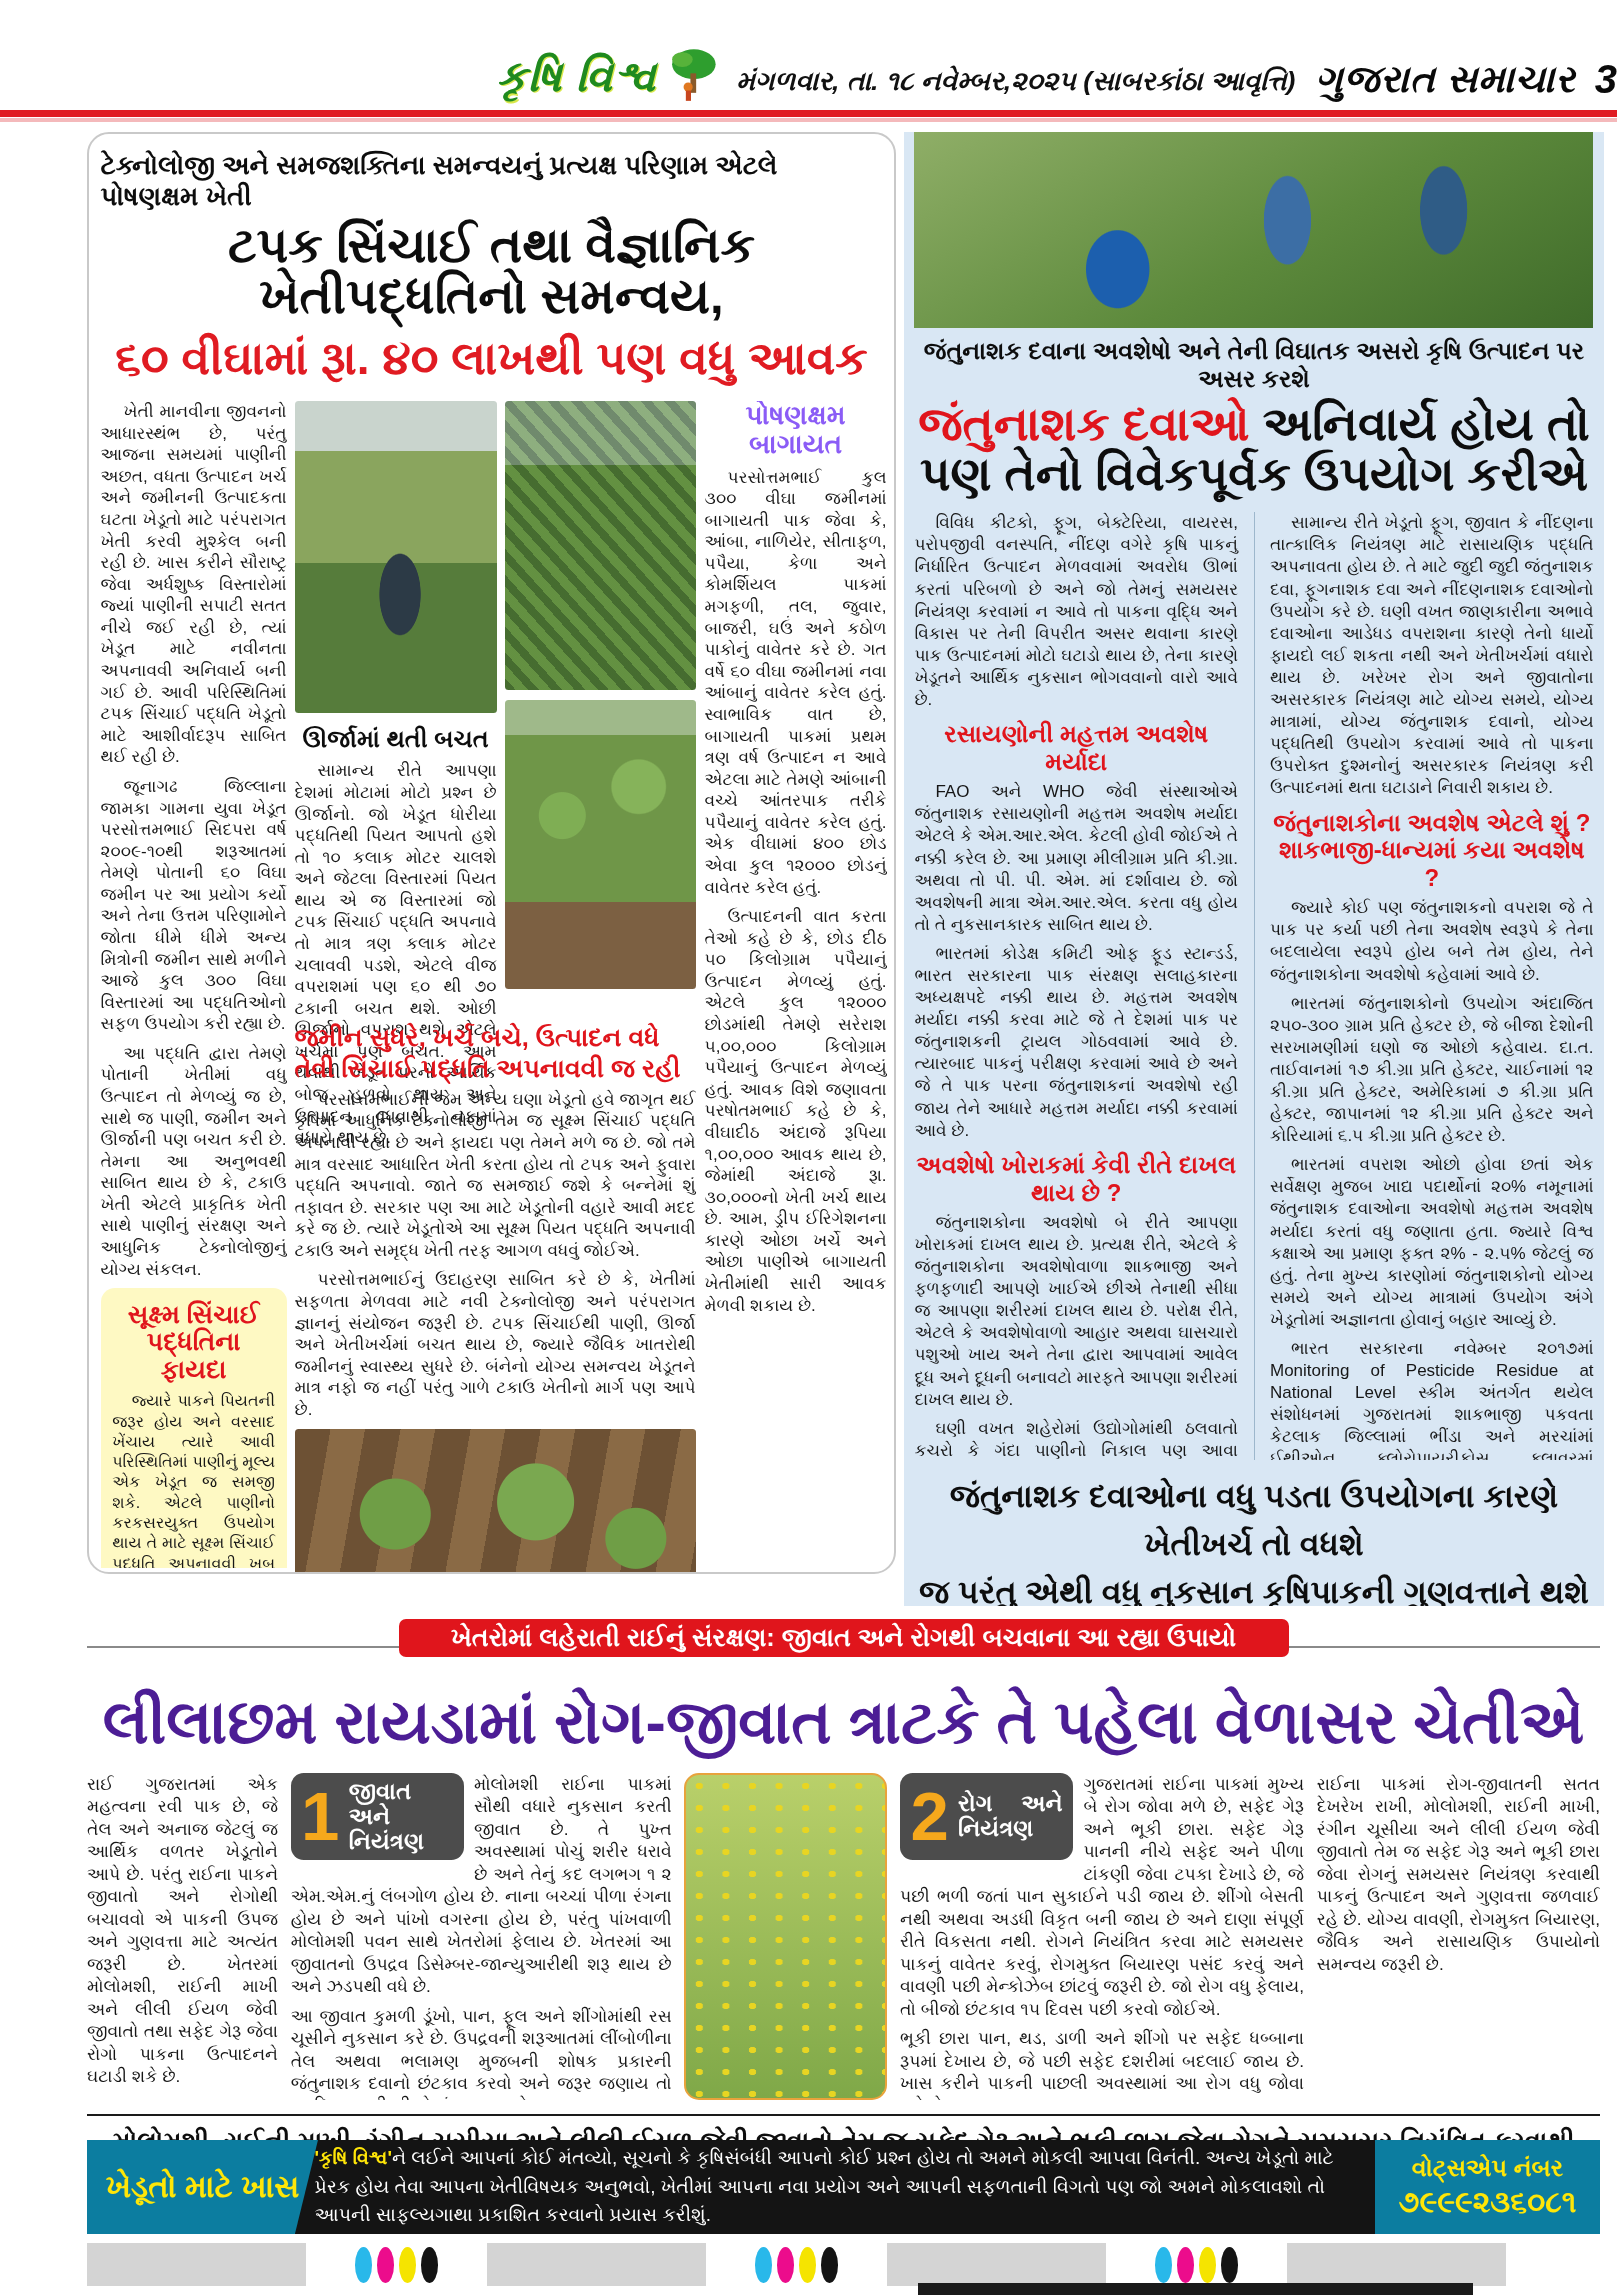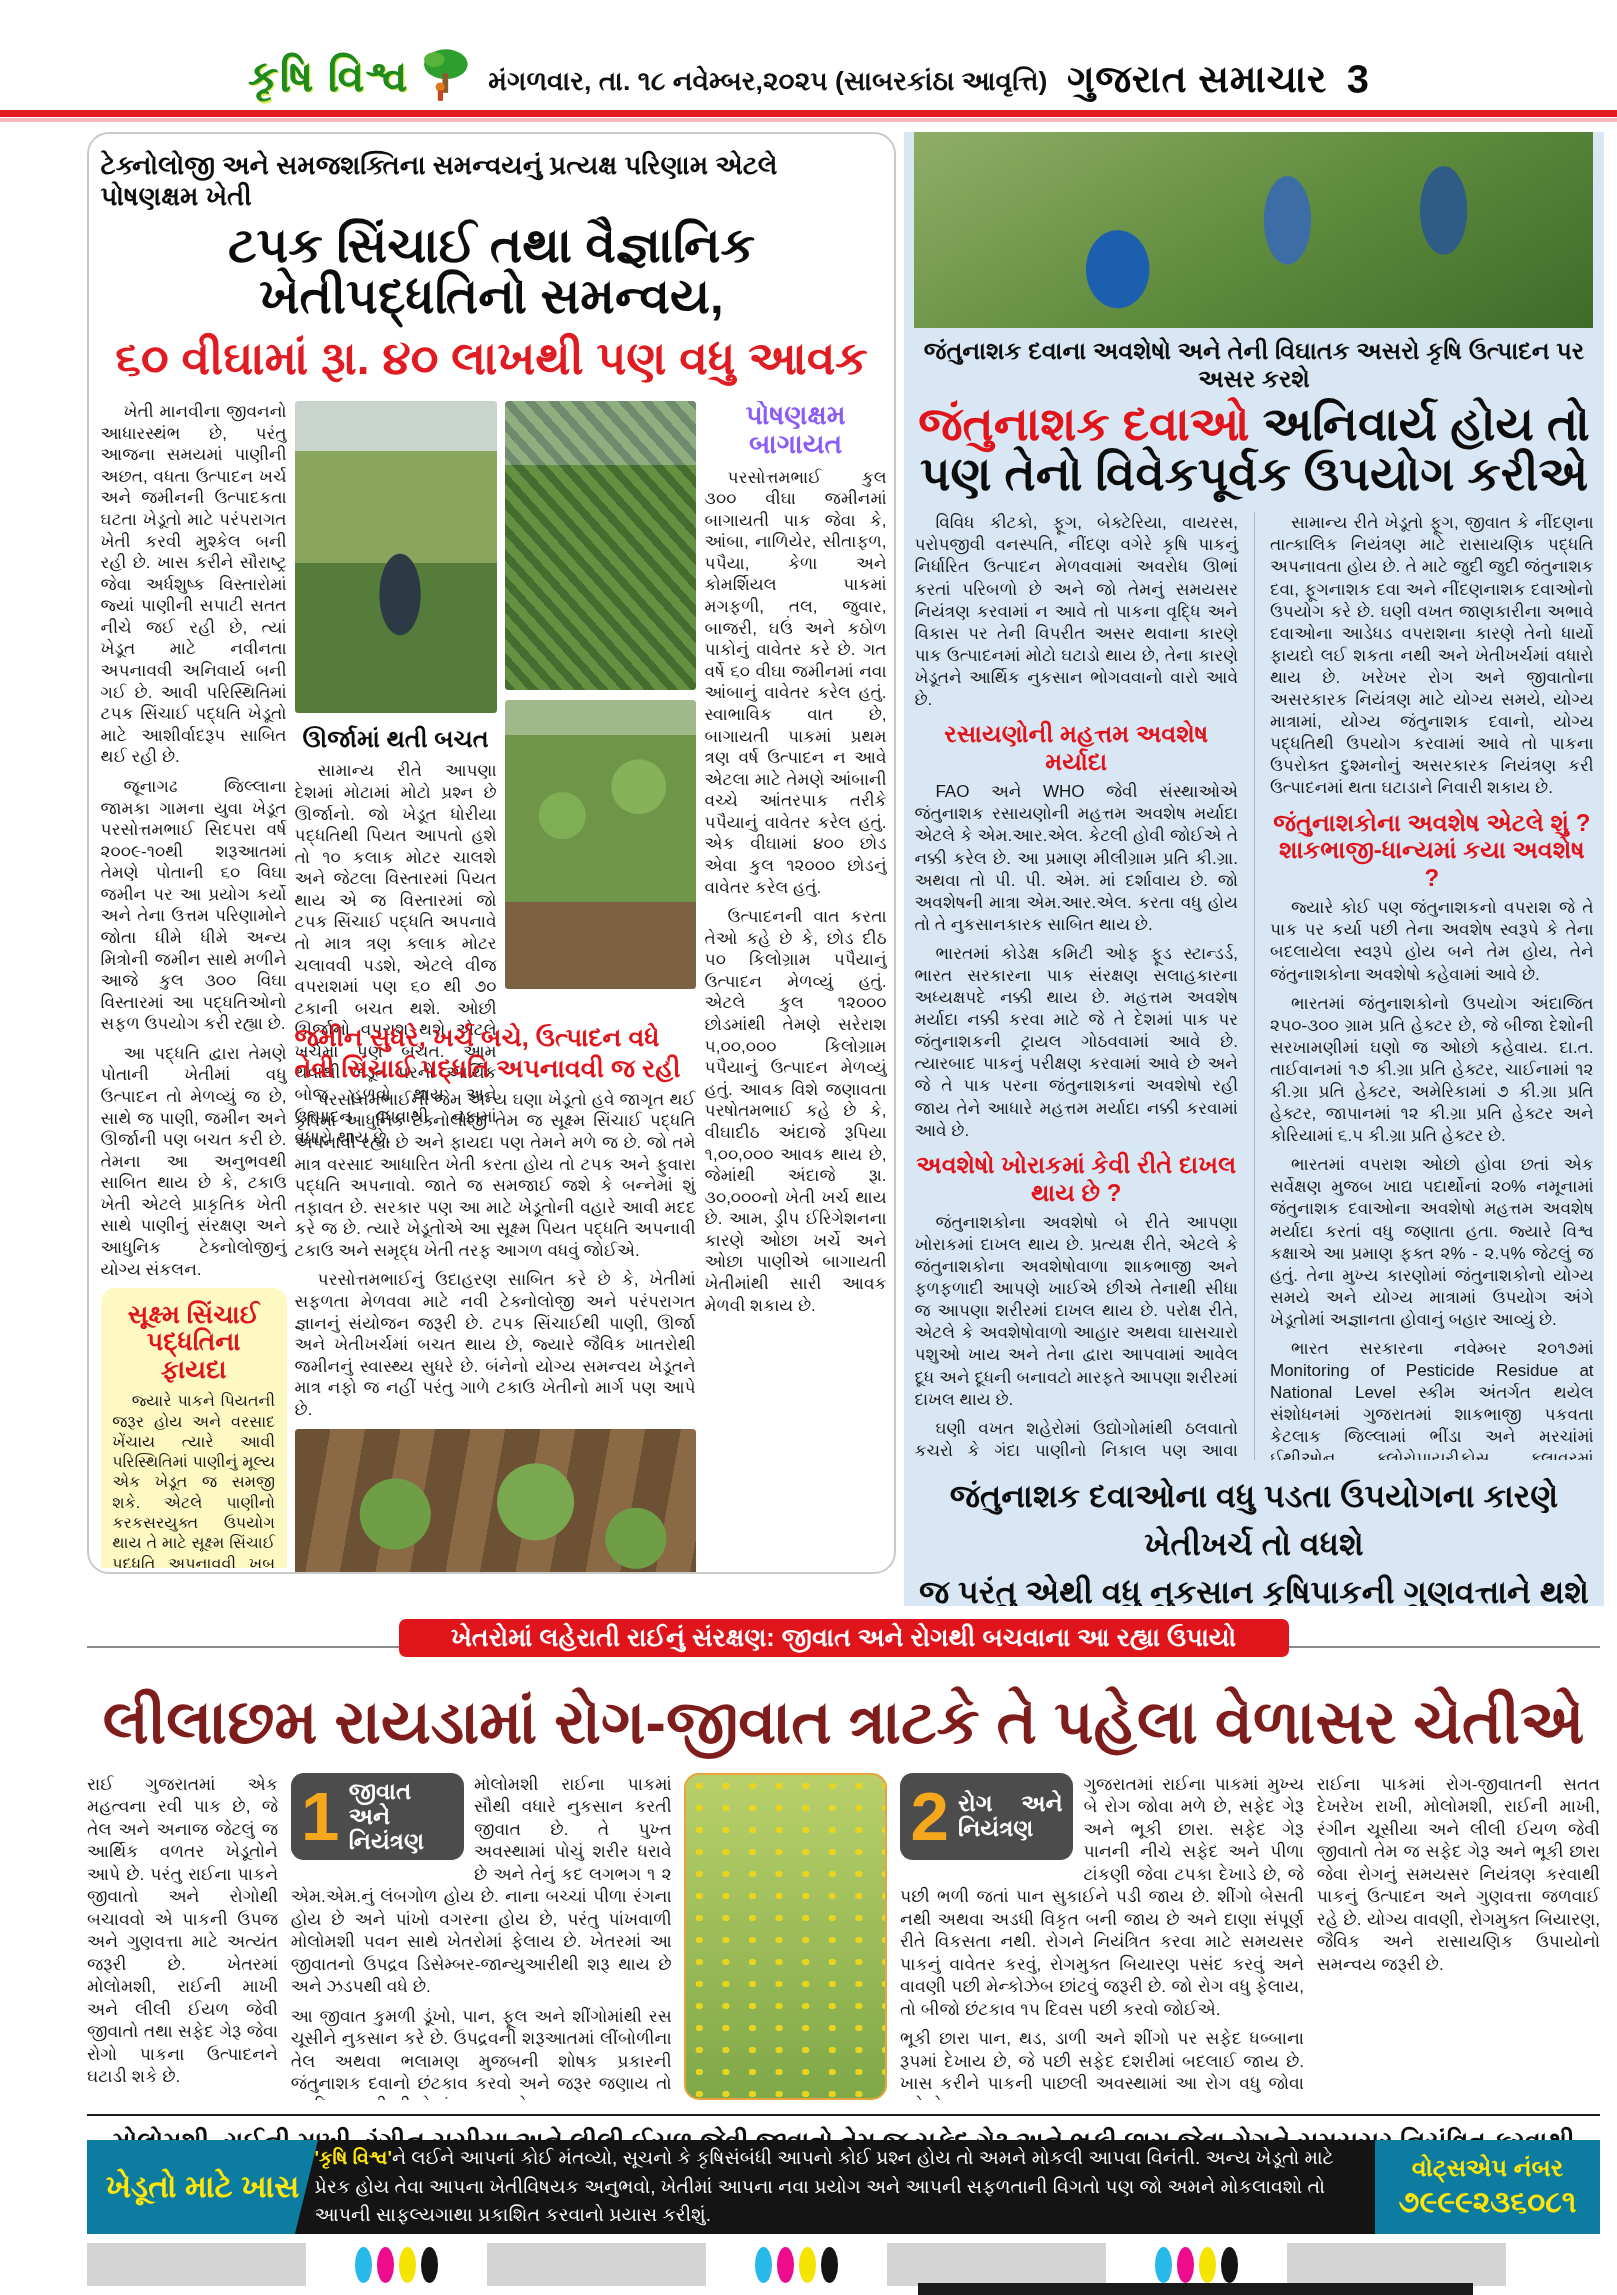--- a/index.html
+++ b/index.html
@@ -1,21 +1,21 @@
 <!DOCTYPE html>
 <html style="font-size:9.2px"><head>
 <meta charset="utf-8">
 <style>
   html,body{margin:0;padding:0;background:#ffffff;}
   .page{position:relative;width:1617px;height:2295px;background:#ffffff;overflow:hidden;
         font-family:"Liberation Sans",sans-serif;color:#161616;}
   
   .masthead{position:absolute;top:0;left:0;width:1617px;height:110px;
-            display:flex;align-items:flex-end;justify-content:center;gap:19.6px;
-            padding-bottom:8px;box-sizing:border-box;}
+            display:flex;align-items:flex-end;justify-content:flex-end;gap:19.6px;
+            padding-bottom:8px;box-sizing:border-box;font-style:italic;}
   .logo-wrap{display:flex;align-items:flex-end;gap:8px;}
   .logo-text{font-size:43px;font-weight:800;color:#1f8a1f;
              text-shadow:1.2px 1.2px 0 #d9e84a;letter-spacing:1.2px;}
   .tree-icon{width:52px;height:55px;}
   .dateline{font-size:26.6px;font-weight:700;color:#111;padding-bottom:4.6px;}
   .paper-name{font-size:38px;font-weight:900;color:#0a0a0a;letter-spacing:0.6px;padding-bottom:0px;}
   .page-num{font-size:40px;font-weight:900;color:#0a0a0a;}
   .rule-red{position:absolute;top:110px;left:0;width:1617px;height:11.6px;
             background:linear-gradient(#e01b22 0 55%,#ffffff 55% 70%,#f4b9bb 70% 100%);}
   
@@ -79,21 +79,21 @@
   .a2-col{flex:1;min-width:0;}
   .a2-col.right{border-left:1.7px solid #9db7cc;padding-left:15px;}
   .a2-body h4{font-size:24px;line-height:1.15;color:#e0151c;font-weight:800;text-align:center;margin:9.2px 0 5.8px 0;}
   .a2-strip{font-size:32px;font-weight:800;text-align:center;line-height:1.5;margin-top:11.6px;color:#0d0d0d;}
   
   .a3{position:absolute;left:87px;top:1619px;width:1513px;}
   .a3-barwrap{position:relative;height:55px;}
   .a3-line{position:absolute;left:0;right:0;top:26.6px;height:2.3px;background:#8a8a8a;}
   .a3-bar{position:relative;z-index:1;width:890px;margin:0 auto;background:#e0151c;color:#fff;
           font-size:25.4px;font-weight:800;text-align:center;padding:4px 0;border-radius:7px;}
-  .a3-head{font-size:61px;font-weight:900;text-align:center;color:#7f1d1d;margin:12.7px 0 15px 0;}
+  .a3-head{font-size:61px;font-weight:900;text-align:center;color:#4c1d95;margin:12.7px 0 15px 0;}
   .a3-body{display:flex;gap:12.7px;height:327px;overflow:hidden;font-size:17.3px;line-height:1.3;text-align:justify;}
   .a3-body p{margin:0 0 7px 0;}
   .c-intro{width:191px;flex:none;}
   .c-pest{width:381px;flex:none;}
   .c-photo{width:199px;flex:none;border-radius:15px;border:2.9px solid #e8a33c;
            background:
              radial-gradient(#e8d522 3.5px, transparent 4px),
              linear-gradient(#b9d06a,#7fa848);
            background-size:26.6px 22px, cover;}
   .c-disease{width:404px;flex:none;}

